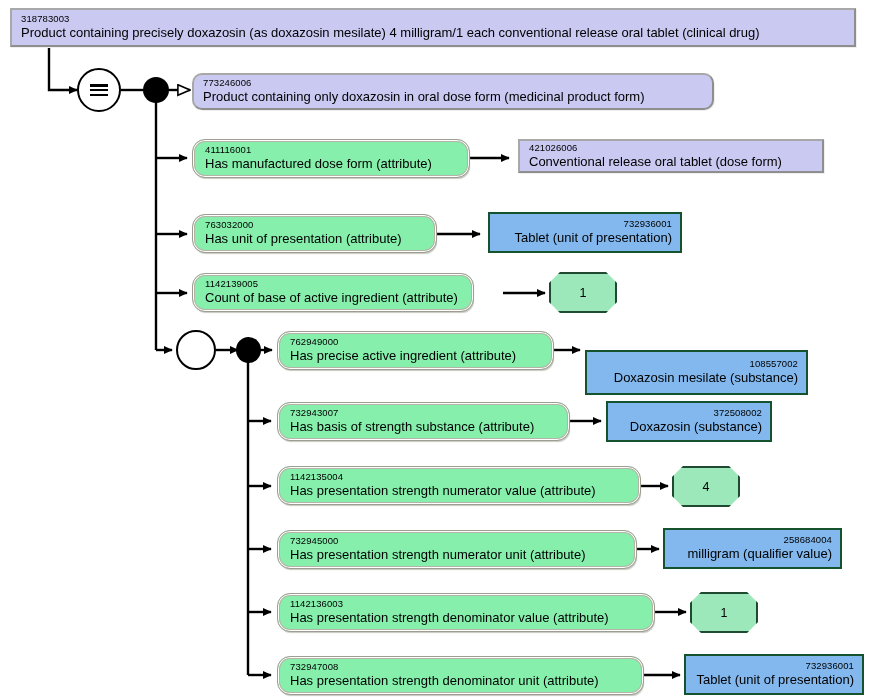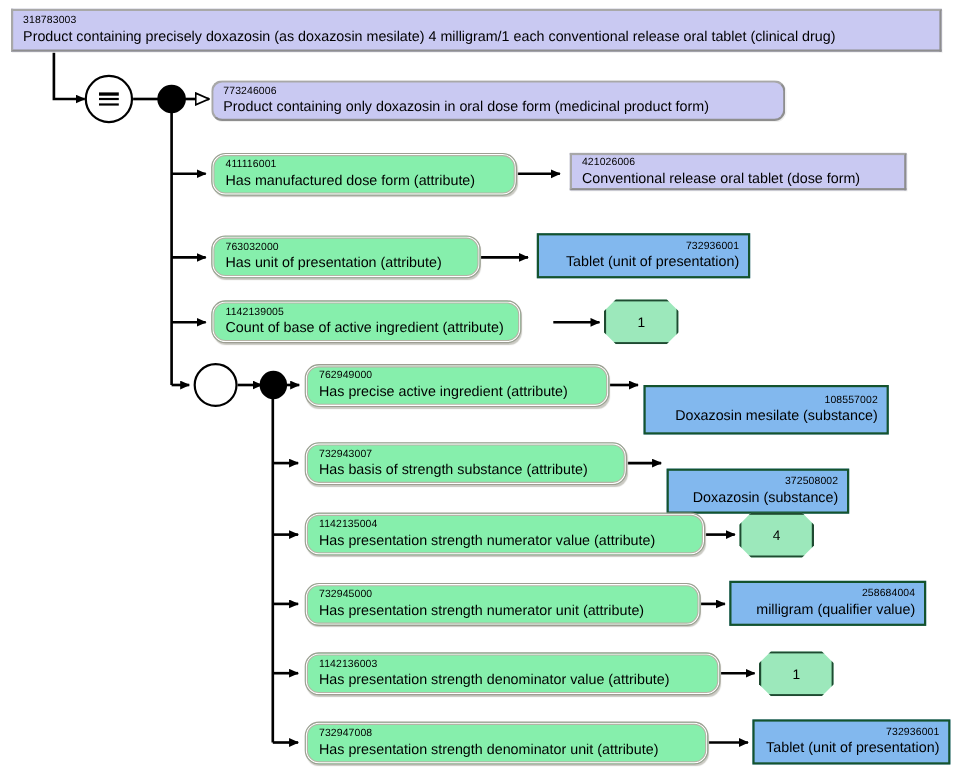--- a/index.html
+++ b/index.html
@@ -238,21 +238,21 @@
   </div>
   <div class="node valuebox" style="left:585px; top:329px; width:223px; height:45px;margin-top:21px;">
     <span class="sctid">108557002</span>
     <span class="term">Doxazosin mesilate (substance)</span>
   </div>
 
   <div class="node attribute" style="left:277px; top:402px; width:293px; height:39px;">
     <span class="sctid">732943007</span>
     <span class="term">Has basis of strength substance (attribute)</span>
   </div>
-  <div class="node valuebox" style="left:606px; top:401px; width:166px; height:41px;margin-top:25px;">
+  <div class="node valuebox" style="left:606px; top:401px; width:166px; height:41px;">
     <span class="sctid">372508002</span>
     <span class="term">Doxazosin (substance)</span>
   </div>
 
   <div class="node attribute" style="left:277px; top:466px; width:364px; height:39px;">
     <span class="sctid">1142135004</span>
     <span class="term">Has presentation strength numerator value (attribute)</span>
   </div>
   <div class="node numvalue" style="left:672px; top:466px; width:68px; height:41px;">
     <span class="num">4</span>

